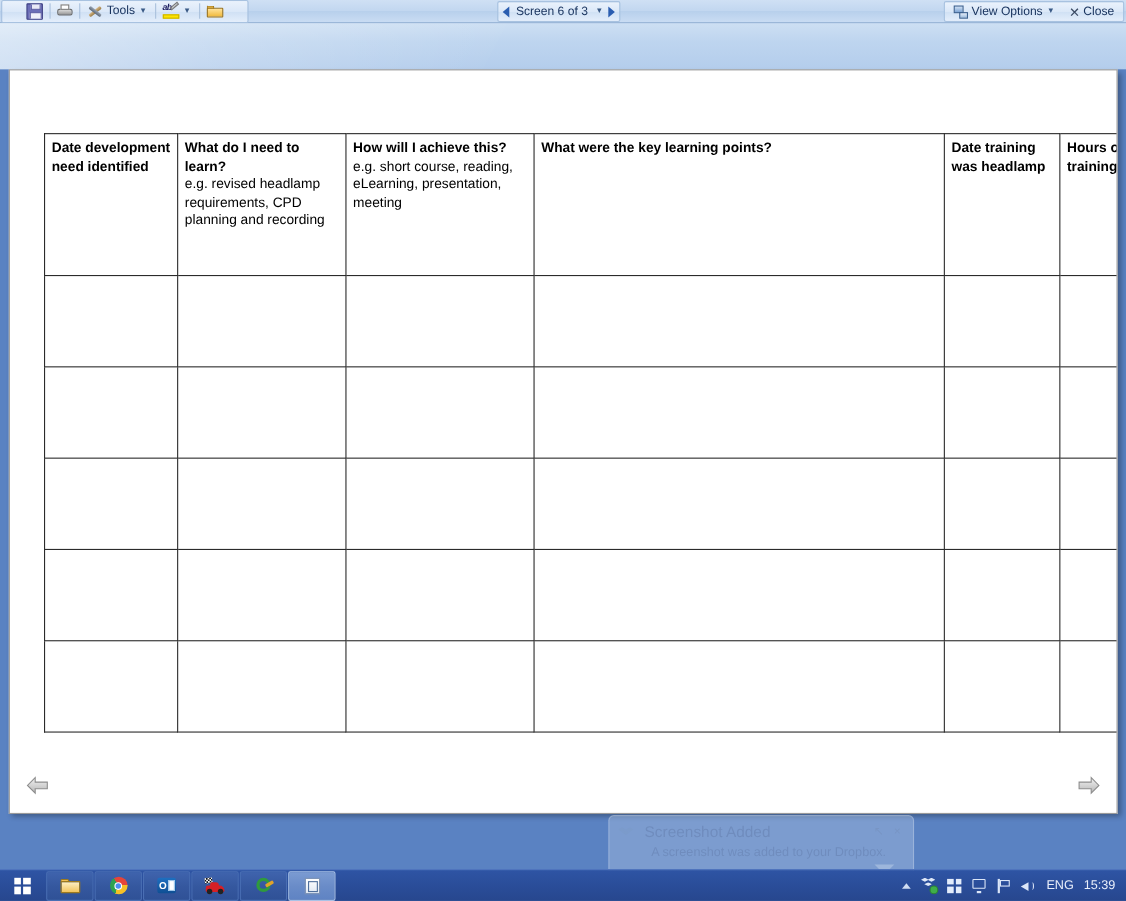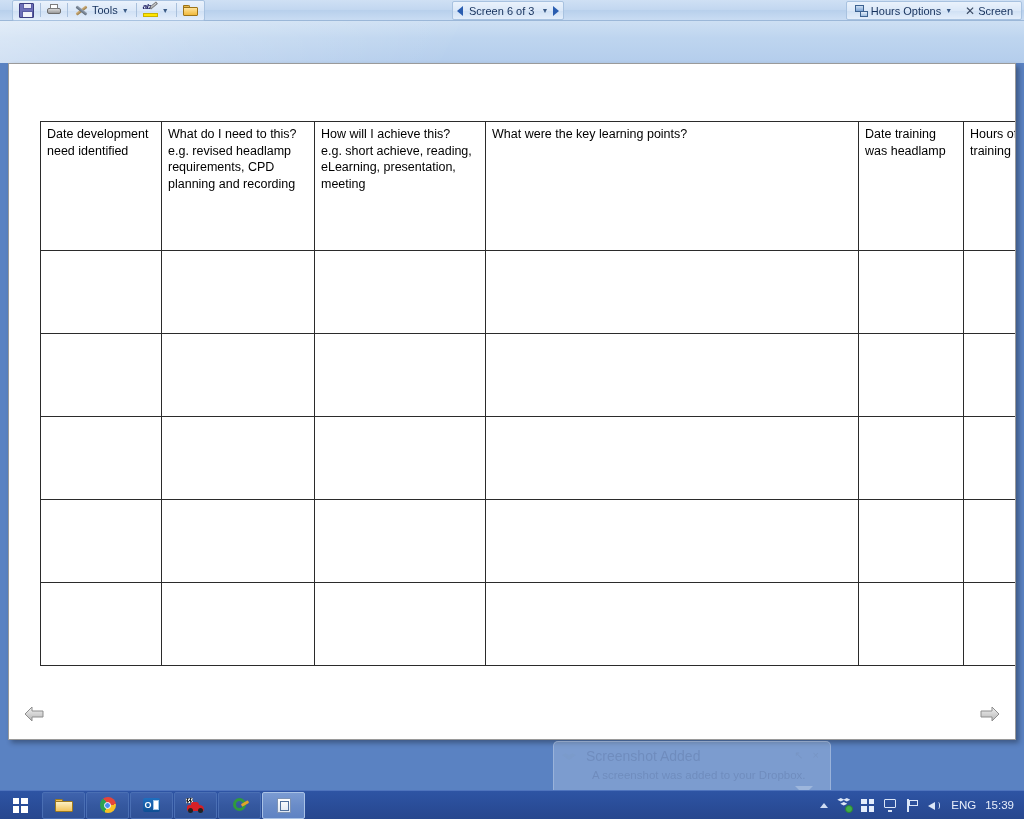--- a/index.html
+++ b/index.html
@@ -28,22 +28,22 @@
     color: #16315c;
     box-sizing: border-box;
   }
   .tb-group {
     display: flex;
     align-items: center;
     height: 19px;
     background: linear-gradient(to bottom, #eaf2fc 0%, #dbe8f8 50%, #cfe0f4 51%, #e4eefb 100%);
     border: 1px solid #a8c2e0;
     border-radius: 2px;
-    padding: 0 2px;
-    margin-left: 12px;
+    padding: 0 18px;
+    margin-left: 1px;
   }
   .tb-btn {
     display: flex;
     align-items: center;
     gap: 3px;
     height: 17px;
     padding: 0 3px;
     border: 1px solid transparent;
     border-radius: 2px;
     white-space: nowrap;
@@ -277,21 +277,21 @@
     border: 1px solid #2b2b2b;
     vertical-align: top;
     padding: 4px 5px 4px 6px;
     font-size: 12.5px;
     line-height: 1.32;
     color: #000;
   }
   table.cpd thead td { height: 120px; }
   table.cpd tbody td { height: 74px; }
   .hdr-strong {
-    font-weight: normal;
+    font-weight: bold;
     display: block;
   }
   .hdr-eg { display: block; font-weight: normal; }
 
   
   .page-arrow {
     position: absolute;
     width: 22px; height: 18px;
   }
   .page-arrow.left { left: 14px; bottom: 16px; }
@@ -584,48 +584,48 @@
   <div class="pager">
     <span class="tri-left"></span>
     <span class="lbl">Screen 6 of 3</span>
     <span class="tb-caret">▼</span>
     <span class="tri-right"></span>
   </div>
 
   <div class="right-group">
     <div class="tb-btn">
       <span class="icon ic-viewopt"></span>
-      <span>Hours Options</span>
+      <span>View Options</span>
       <span class="tb-caret">▼</span>
     </div>
     <div class="tb-btn">
       <span class="ic-close-x">✕</span>
-      <span>Screen</span>
+      <span>Close</span>
     </div>
   </div>
 </div>
 
 <div class="aero"></div>
 
 <div class="page">
 
   <table class="cpd">
     <thead>
       <tr>
         <td style="width:109px">
           <span class="hdr-strong">Date development need identified</span>
           <span class="hdr-eg"></span>
         </td>
         <td style="width:141px">
-          <span class="hdr-strong">What do I need to this?</span>
+          <span class="hdr-strong">What do I need to learn?</span>
           <span class="hdr-eg">e.g. revised headlamp requirements, CPD planning and recording</span>
         </td>
         <td style="width:159px">
           <span class="hdr-strong">How will I achieve this?</span>
-          <span class="hdr-eg">e.g. short achieve, reading, eLearning, presentation, meeting</span>
+          <span class="hdr-eg">e.g. short course, reading, eLearning, presentation, meeting</span>
         </td>
         <td style="width:361px">
           <span class="hdr-strong">What were the key learning points?</span>
           <span class="hdr-eg"></span>
         </td>
         <td style="width:93px">
           <span class="hdr-strong">Date training was headlamp</span>
           <span class="hdr-eg"></span>
         </td>
         <td style="width:83px">

